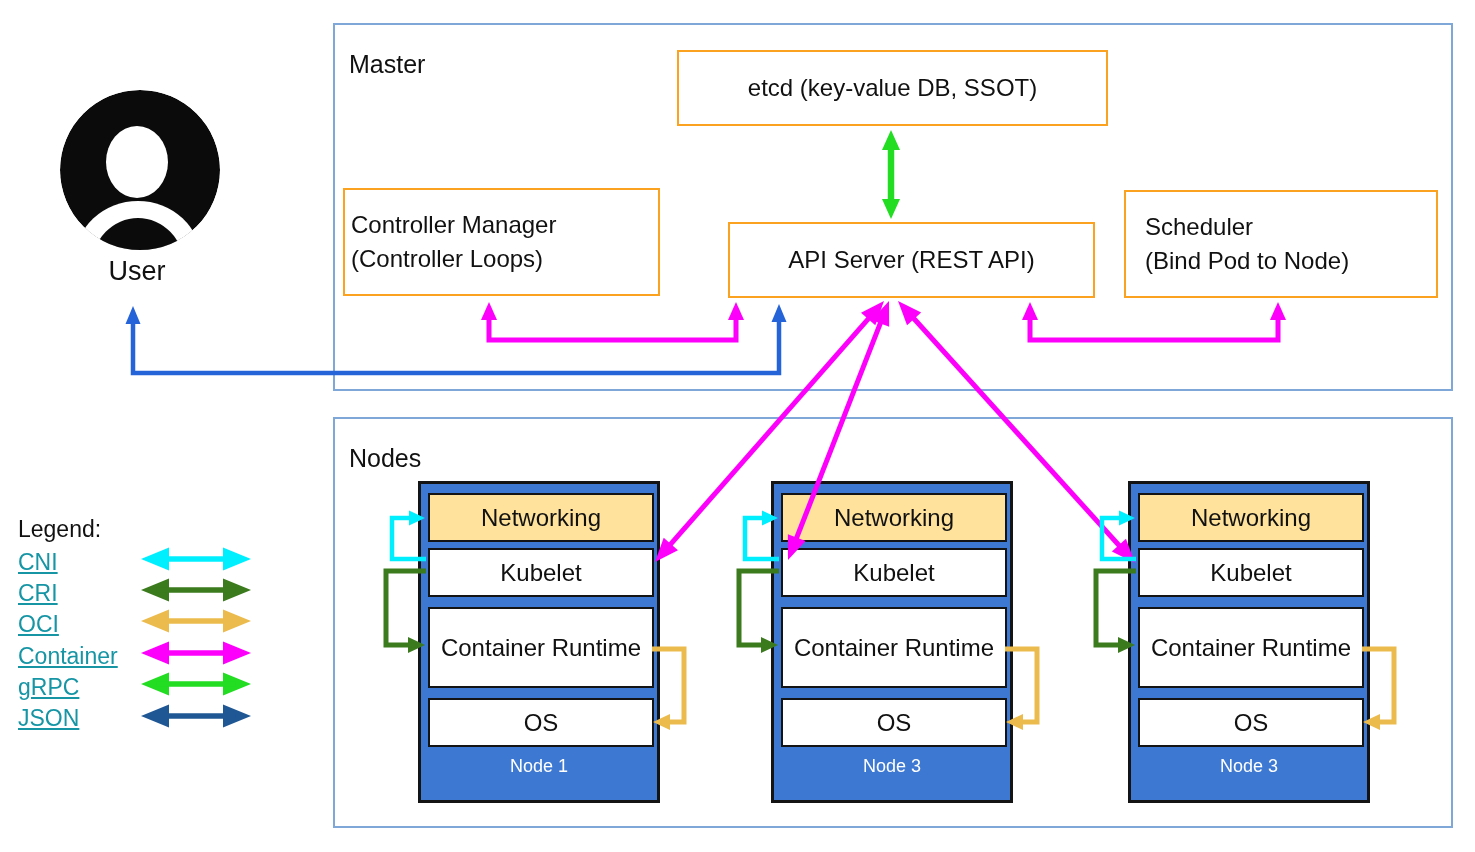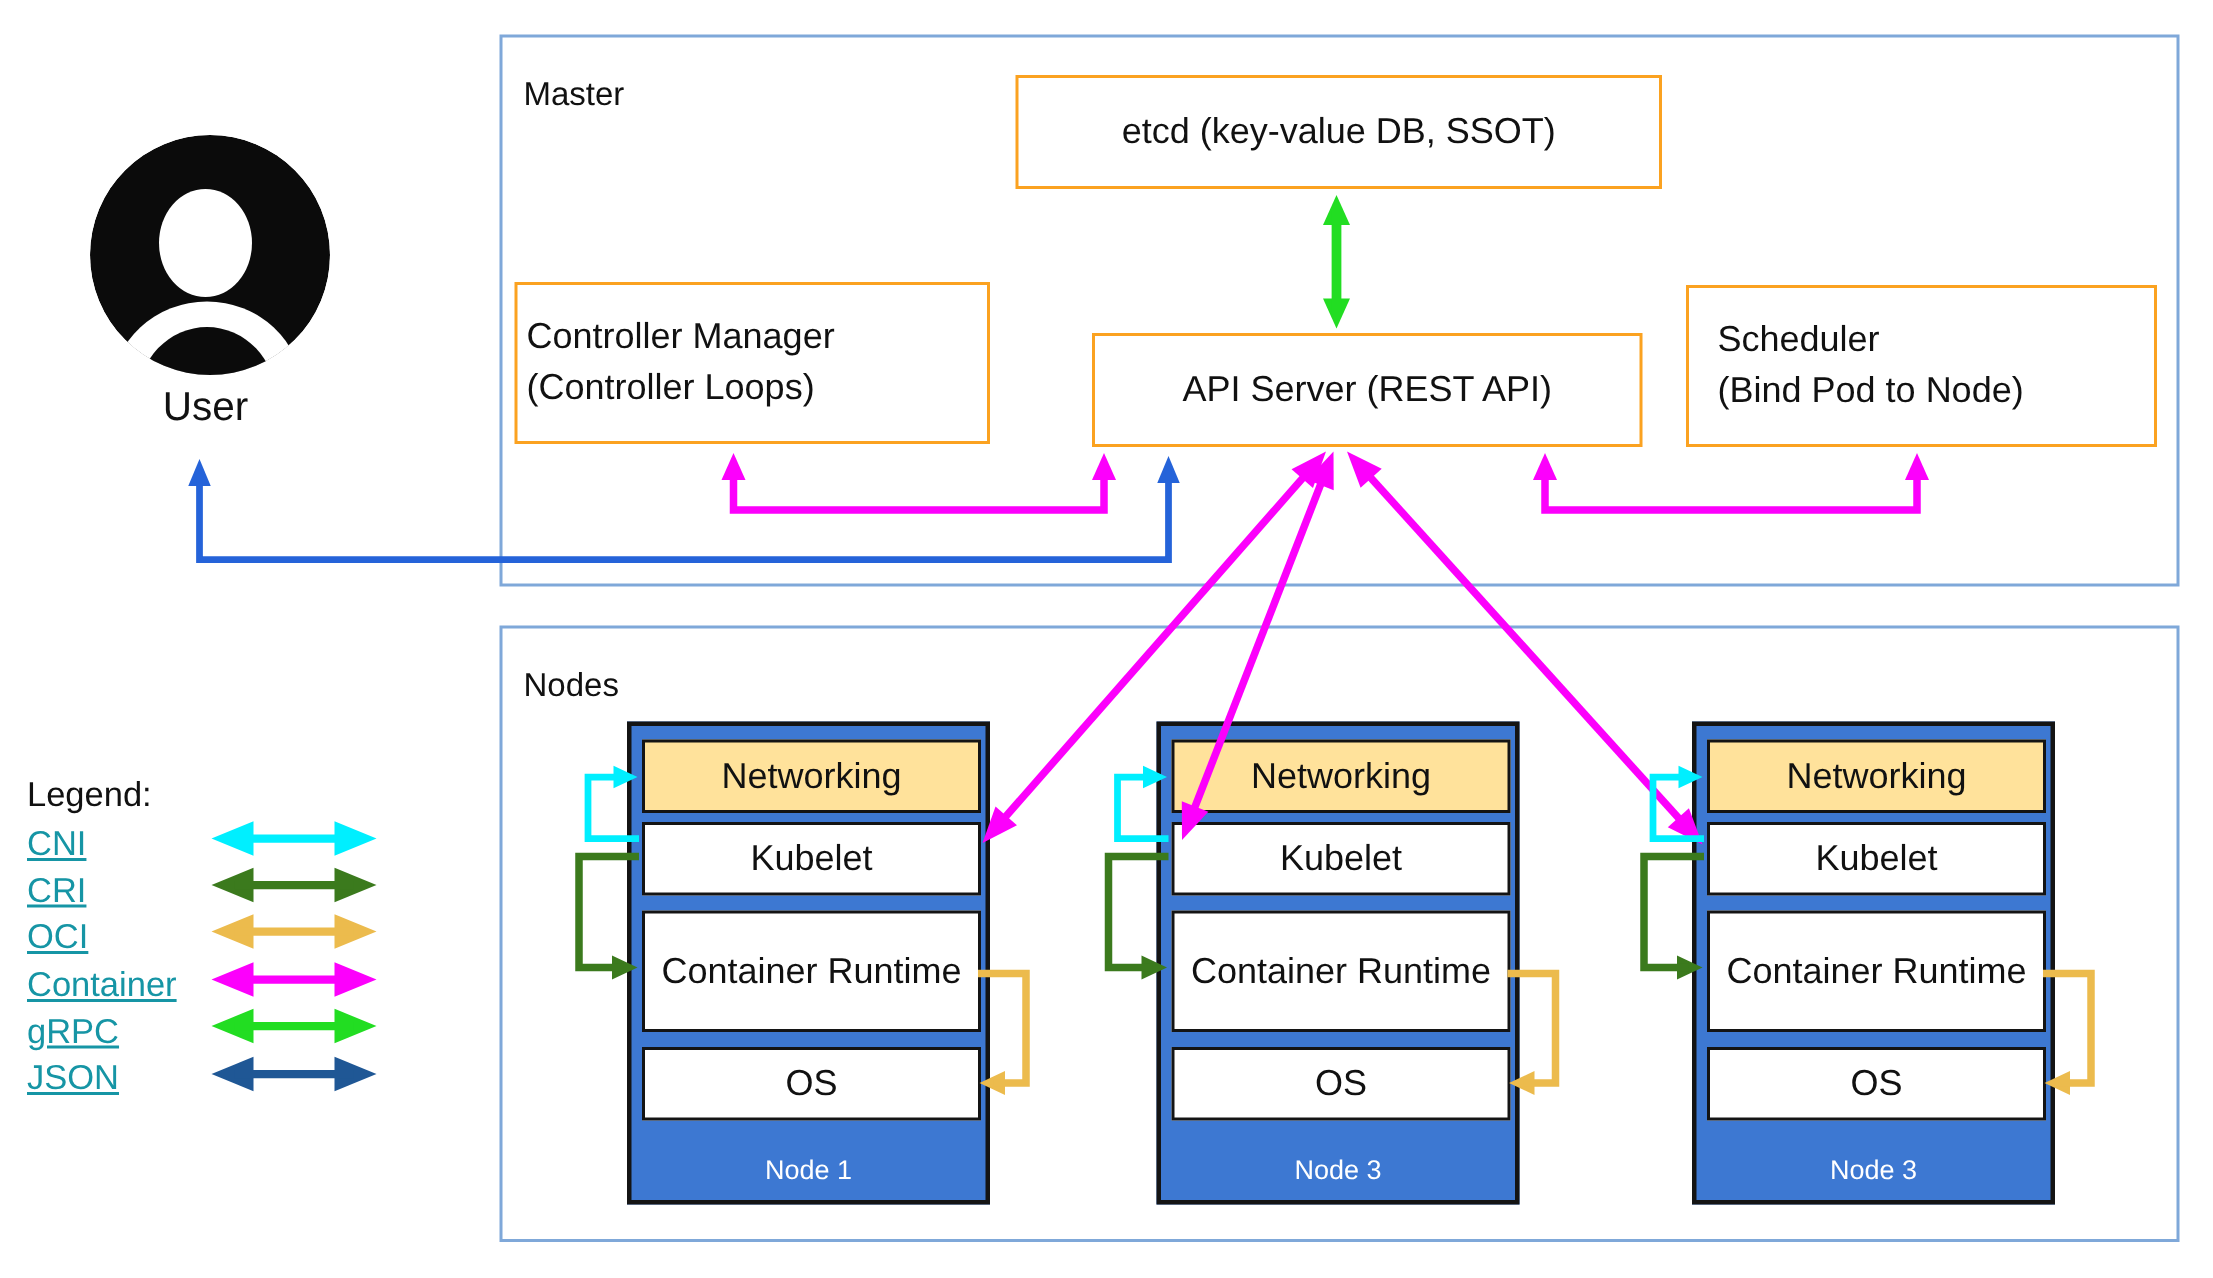--- a/index.html
+++ b/index.html
@@ -1,30 +1,30 @@
 <!DOCTYPE html>
 <html style="--frame: #7FA8D9; --box_border: #FBA220; --node_fill: #3D78D2; --networking_fill: #FFE29B; --shape_border: #141414; --link: #1695A5; --text: #111111; --node_label: #FFFFFF; --user_icon: #0B0B0B; --cni: #00EFFF; --cri: #3B7A1D; --oci: #ECBB4D; --protobuf: #FC00FC; --grpc: #22DD22; --json: #1F5795; --user_line: #2563D9;"><head>
 <meta charset="utf-8">
 <style>
   html,body{margin:0;padding:0;background:#ffffff;}
   .canvas{position:relative;width:1475px;height:852px;background:#ffffff;overflow:hidden;
           font-family:"Liberation Sans", sans-serif;color:var(--text);}
   .frame{position:absolute;border:2px solid var(--frame);background:transparent;box-sizing:border-box;}
-  .frame-title{position:absolute;font-size:22px;color:var(--text);}
+  .frame-title{position:absolute;font-size:25px;color:var(--text);}
   .obox{position:absolute;border:2px solid var(--box_border);background:#ffffff;box-sizing:border-box;
         font-size:24px;color:var(--text);}
   .obox.center{display:flex;align-items:center;justify-content:center;}
   .obox.left2{display:flex;flex-direction:column;justify-content:center;line-height:34px;}
   .node{position:absolute;width:242px;height:322px;background:var(--node_fill);
         border:3px solid var(--shape_border);box-sizing:border-box;}
   .comp{position:absolute;left:7px;width:226px;background:#ffffff;border:2px solid var(--shape_border);
         box-sizing:border-box;display:flex;align-items:center;justify-content:center;text-align:center;
         font-size:24px;line-height:27px;color:var(--text);}
   .comp.networking{background:var(--networking_fill);}
-  .node-label{position:absolute;left:0;width:100%;top:286px;text-align:center;font-size:18px;
+  .node-label{position:absolute;left:0;width:100%;top:272px;text-align:center;font-size:18px;
         color:var(--node_label);}
   .user-label{position:absolute;font-size:27px;color:var(--text);}
   .legend{position:absolute;left:18px;top:516px;}
   .legend-title{font-size:23px;margin-bottom:6px;color:var(--text);}
   .legend-row{height:31.2px;}
   .legend-link{font-size:23px;color:var(--link);text-decoration:underline;cursor:pointer;}
   #arrow-layer{position:absolute;left:0;top:0;width:1475px;height:852px;pointer-events:none;z-index:5;}
   .icon-wrap{position:absolute;}
 </style>
 </head>

